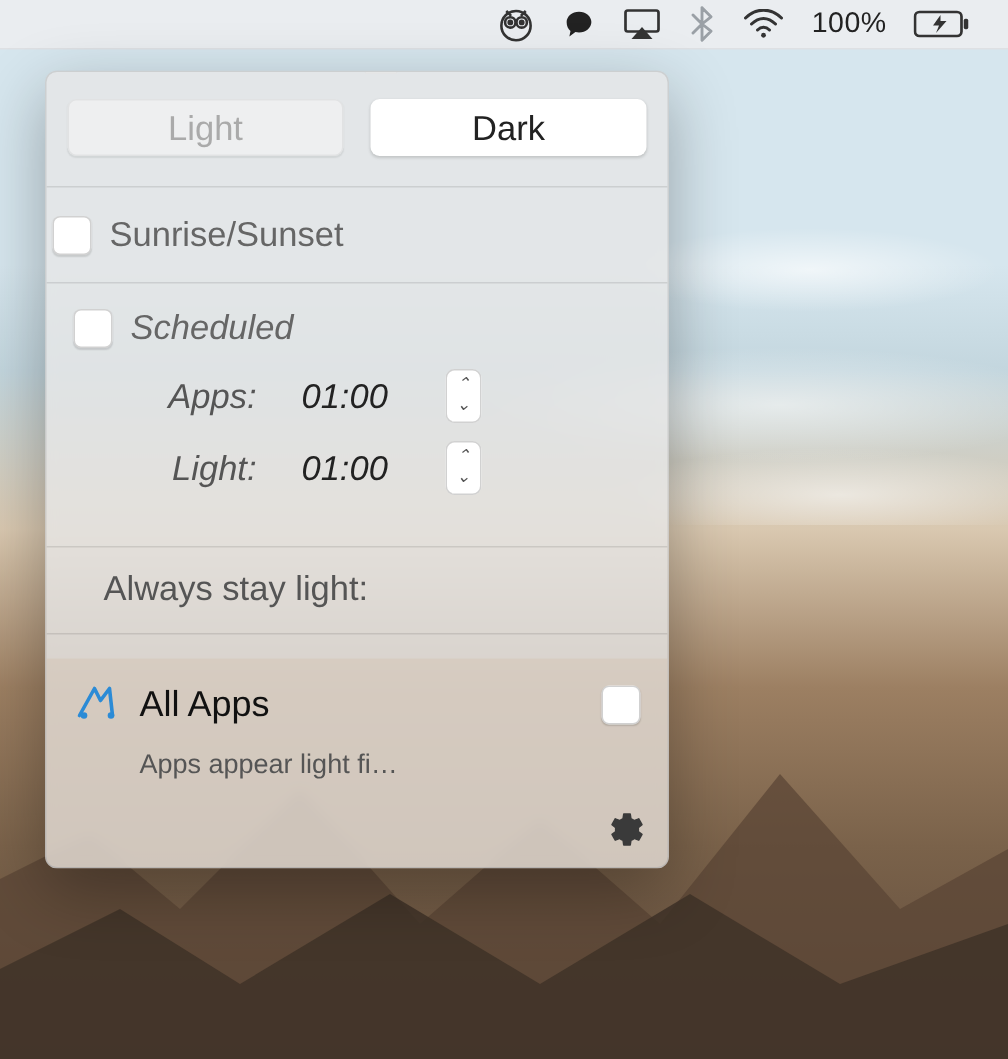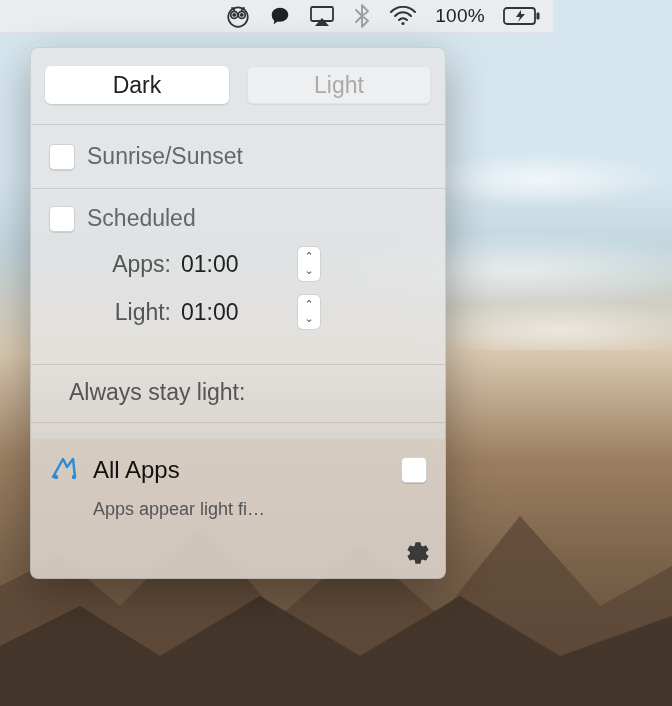--- a/index.html
+++ b/index.html
@@ -24,23 +24,23 @@
       radial-gradient(ellipse 220px 45px at 560px 210px, rgba(255,255,255,.55), rgba(255,255,255,0) 70%);
     pointer-events:none;
   }
   
   .mountains {
     position:absolute; left:0; bottom:0; width:672px; height:300px; pointer-events:none;
   }
 
   
   .menubar {
-    position: absolute; top:0; left:0; width:553px; height:33px;
+    position: absolute; top:0; left:0; width:672px; height:33px;
     background: rgba(235,238,240,.92);
-    display:flex; align-items:center; justify-content:flex-end; padding:0 12px;
+    display:flex; align-items:center; justify-content:flex-end; padding:0 25px;
     gap:18px;
     border-bottom:1px solid rgba(0,0,0,.05);
   }
   .mb-item { display:flex; align-items:center; color:#333; font-size:18px; }
   .mb-icon svg { display:block; }
   .mb-text { font-size:19px; color:#222; letter-spacing:.3px; }
 
   
   .popover {
     position:absolute; top:47px; left:30px; width:416px;
@@ -66,38 +66,38 @@
   .segbtn {
     flex:1; height:38px; border-radius:6px;
     display:flex; align-items:center; justify-content:center;
     font-size:23px; font-weight:400;
     box-shadow: 0 1px 2px rgba(0,0,0,.15);
   }
   .segbtn.inactive { background: rgba(245,245,245,.6); color:#aaa; box-shadow: inset 0 0 0 1px rgba(0,0,0,.05), 0 1px 1px rgba(0,0,0,.08); }
   .segbtn.active   { background: #fff; color:#222; font-weight:500; }
 
   
-  .rowpad { padding:18px 18px; }
+  .rowpad { padding:18px 4px; }
   .chk-row { display:flex; align-items:center; gap:12px; color:#666; font-size:23px; }
   .chk {
     width:26px; height:26px; border-radius:5px; background:#fff;
     box-shadow: inset 0 0 0 1px rgba(0,0,0,.18), 0 1px 1px rgba(0,0,0,.12);
     flex: 0 0 26px;
   }
 
   
-  .sched { padding:16px 18px 22px 18px; }
+  .sched { padding:16px 18px 22px 18px;font-style:italic; }
   .sched .chk-row { margin-bottom:14px; }
   .time-row{
     display:grid; grid-template-columns: 96px 110px 32px; column-gap:8px;
     align-items:center; margin-left:26px; margin-bottom:12px;
     font-size:23px; color:#555;
   }
   .time-row .lbl { text-align:right; color:#555; }
-  .time-row .val { color:#222; padding-left:2px;}
+  .time-row .val { color:#222; padding-left:2px;margin-left:20px;}
   .stepper{
     width:24px; height:36px; background:#fff; border-radius:6px;
     box-shadow: inset 0 0 0 1px rgba(0,0,0,.18);
     display:flex; flex-direction:column; align-items:center; justify-content:center; font-size:11px; color:#555; line-height:12px;
   }
   .stepper span{ display:block; height:14px; }
 
   
   .stayhdr { padding:14px 18px 16px 38px; color:#555; font-size:23px; }
 
@@ -167,25 +167,25 @@
         <rect x="1" y="2" width="31" height="16" rx="3" fill="none" stroke="#333" stroke-width="1.8"></rect>
         <rect x="33.5" y="6.5" width="3" height="7" rx="1.2" fill="#333"></rect>
         <path d="M18 4 L13 11 L17 11 L15 16 L22 8 L18 8 Z" fill="#333"></path>
       </svg>
     </div>
   </div>
 
   <div class="popover">
 
     <div class="section segwrap">
+      <div class="segbtn inactive">
+        <span>Light</span>
+      </div>
       <div class="segbtn active">
         <span>Dark</span>
-      </div>
-      <div class="segbtn inactive">
-        <span>Light</span>
       </div>
     </div>
 
     <div class="section rowpad">
       <div class="chk-row">
         <div class="chk"></div>
         <span>Sunrise/Sunset</span>
       </div>
     </div>
 

